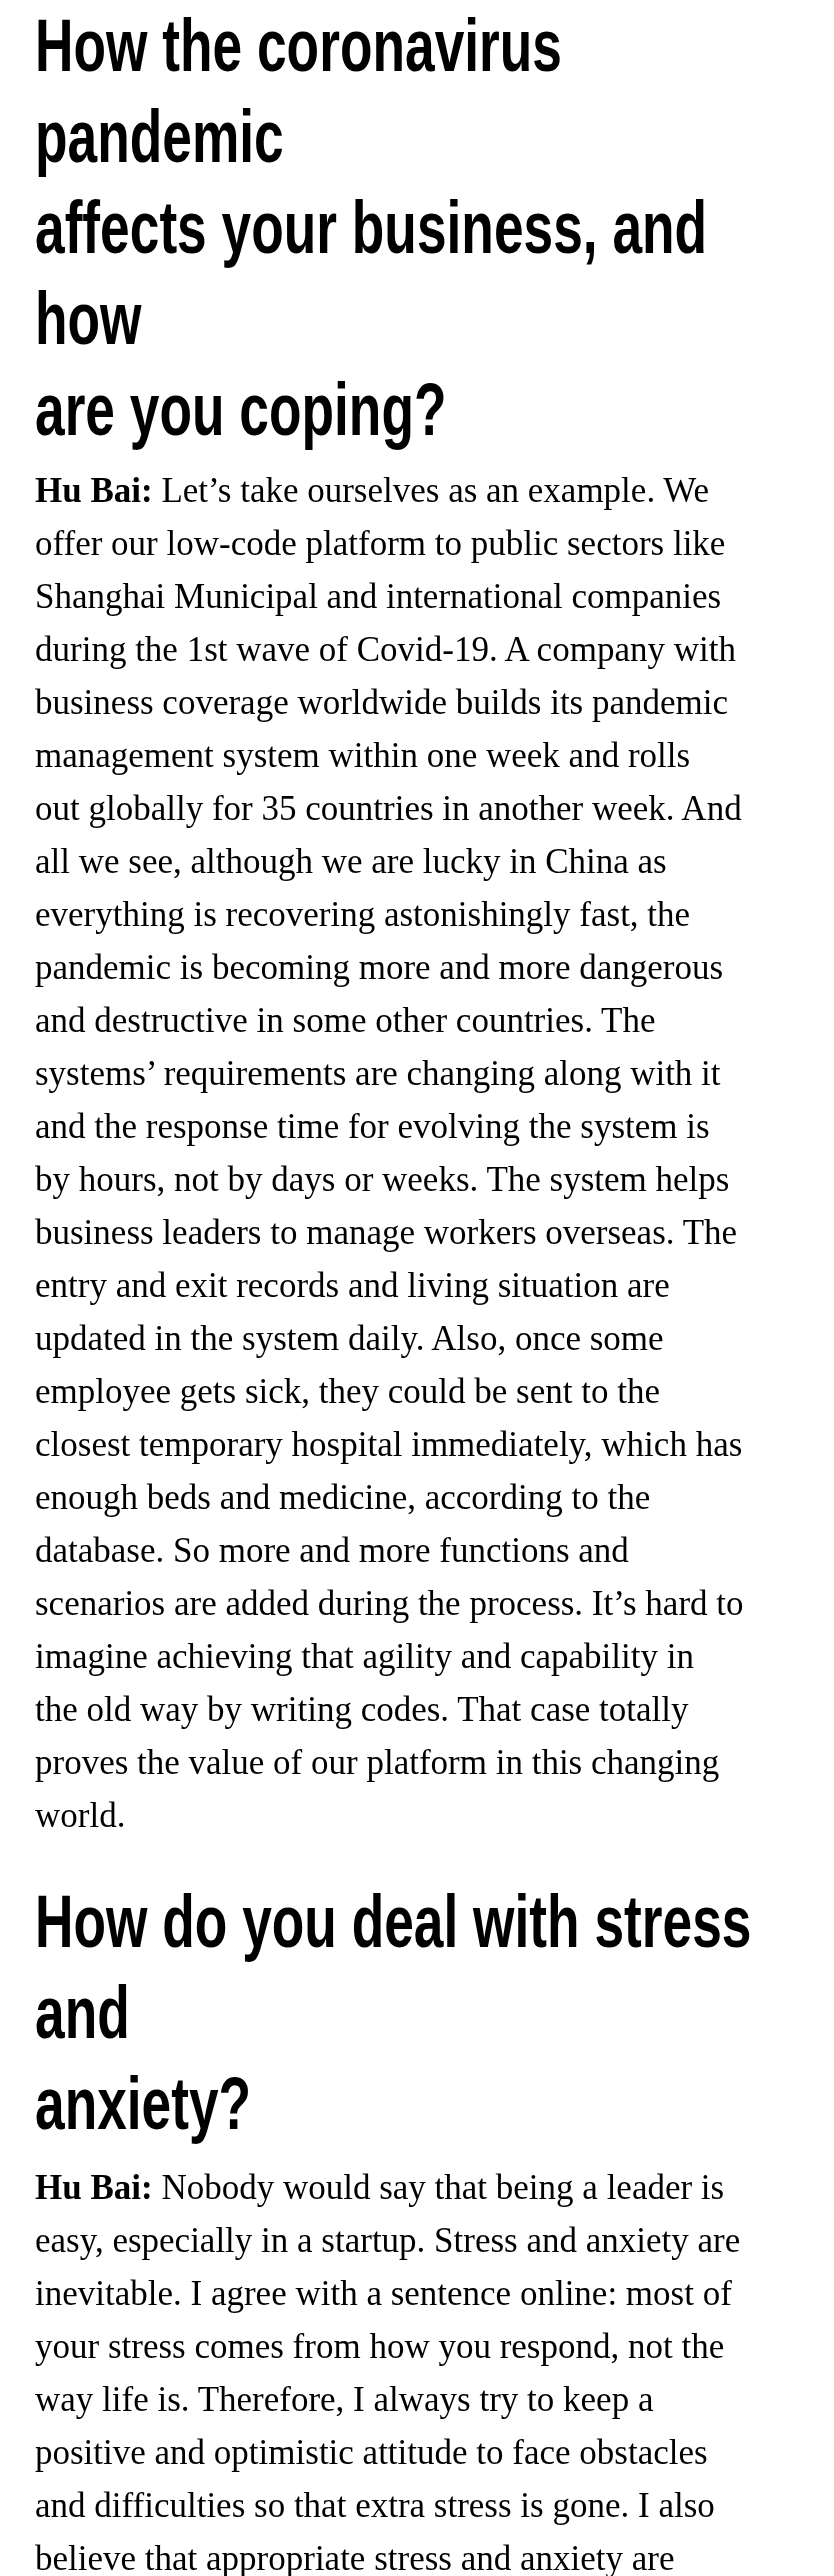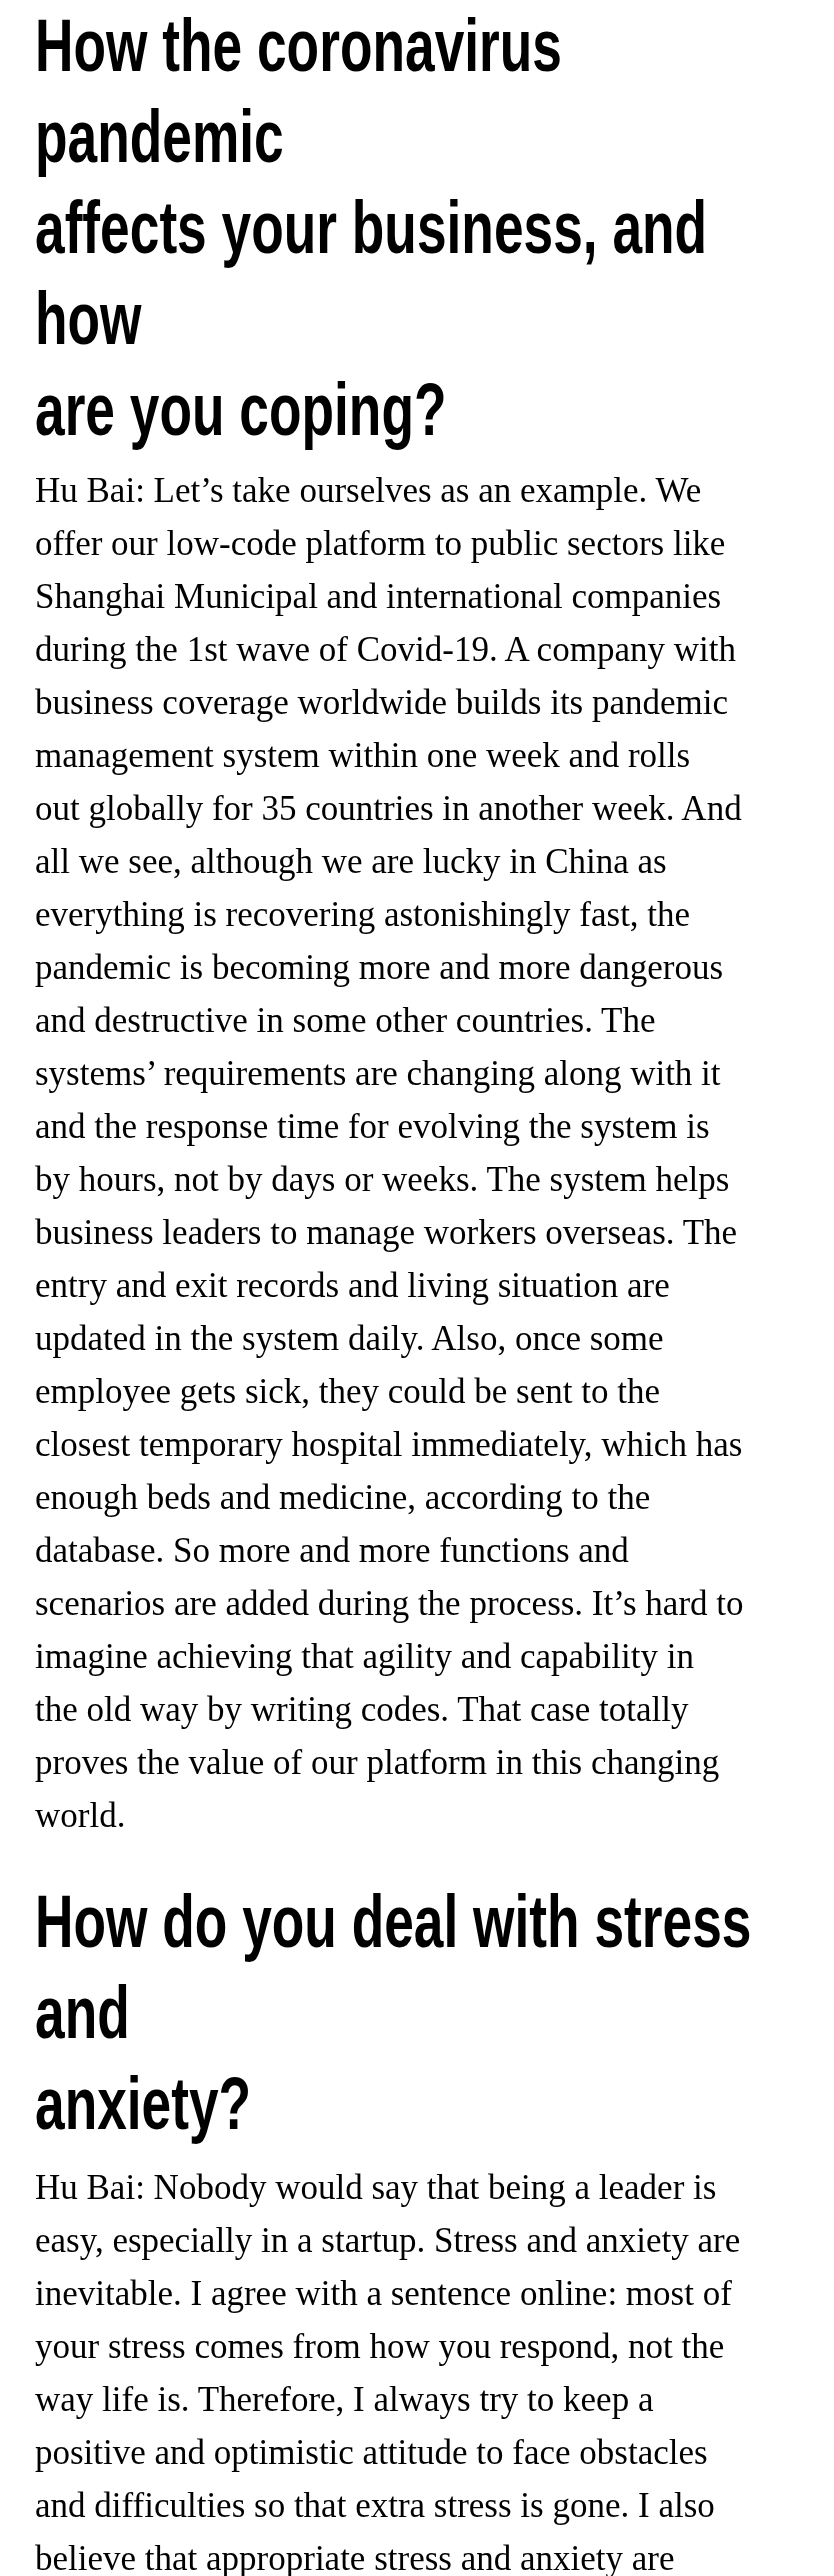--- a/index.html
+++ b/index.html
@@ -37,21 +37,21 @@
     font-size: 35px;
     line-height: 53px;
     color: #000000;
     white-space: pre-line;
     max-width: 773px;
   }
   .answer.second {
     margin-top: 11.6px;
   }
   .answer .speaker {
-    font-weight: 400;
+    font-weight: 700;
   }
 </style>
 </head>
 <body style="background: rgb(255, 255, 255); color: rgb(0, 0, 0);">
 
 <article>
 
   <section>
     <h1 class="q-heading">How the coronavirus pandemic
 affects your business, and how

